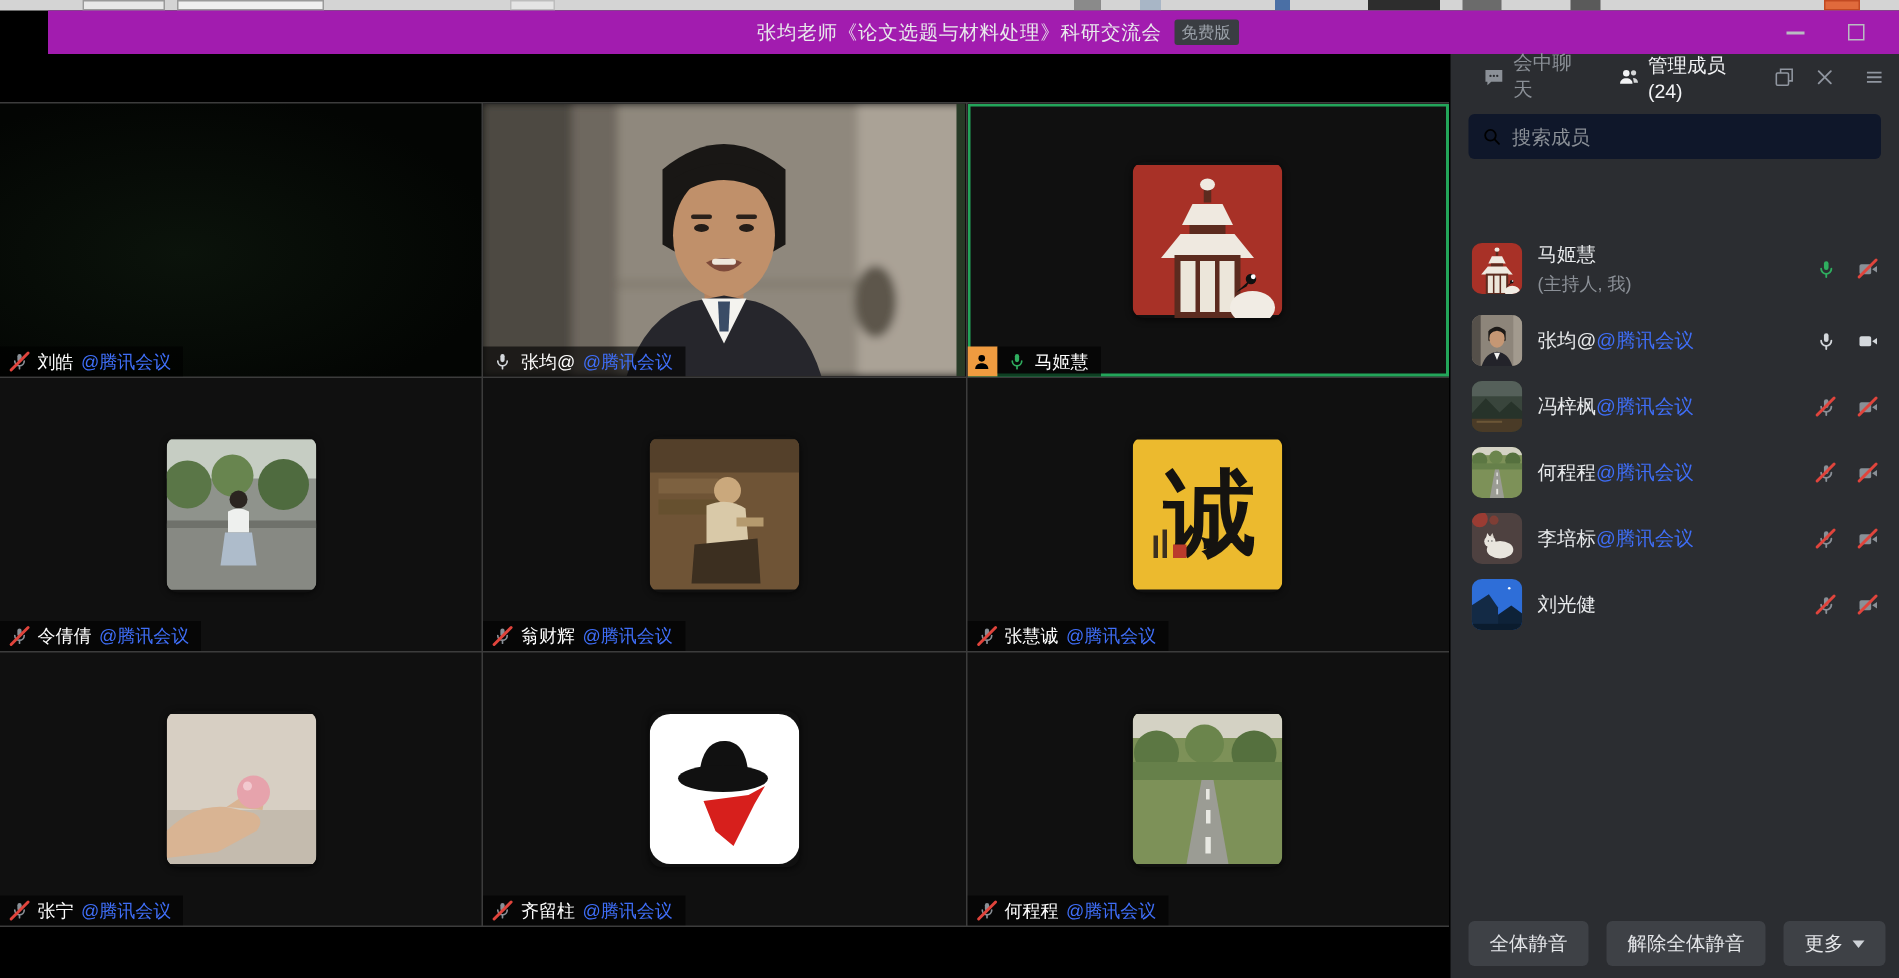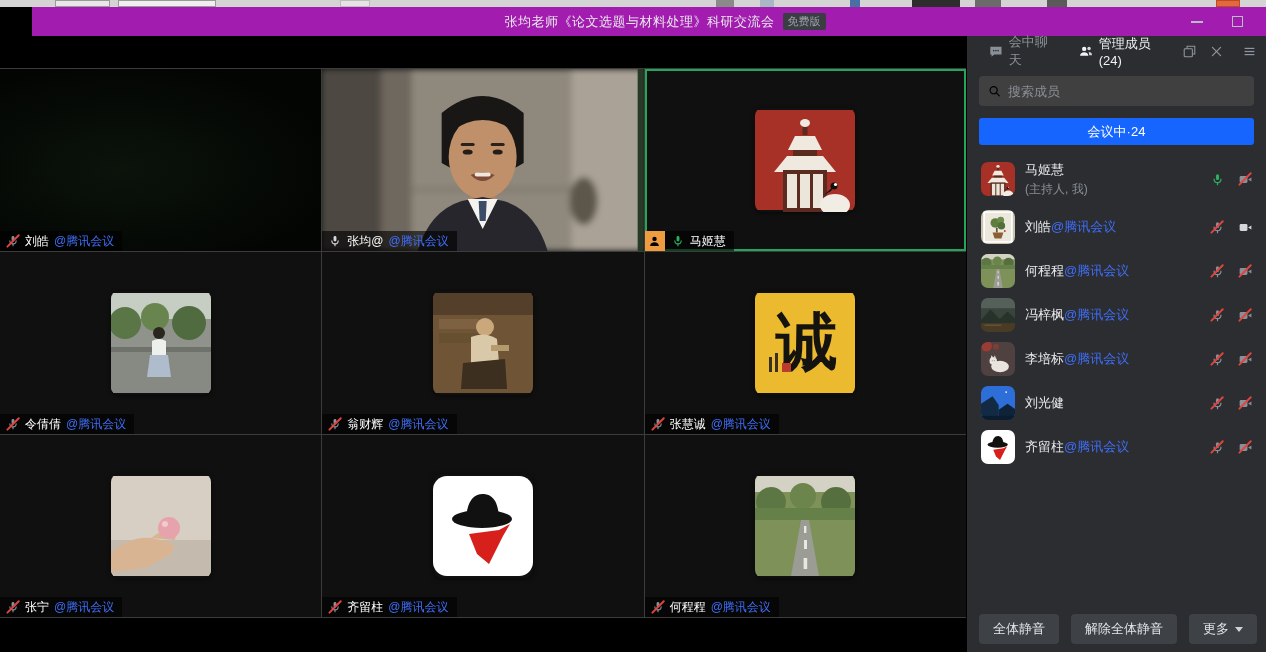--- a/index.html
+++ b/index.html
@@ -62,21 +62,21 @@
   .panel { width:299px; height:616px; background:#2b2d31; display:flex; flex-direction:column; }
   .p-header { height:30px; display:flex; padding:0 10px 0 14px; gap:6px; }
   .p-tab { display:flex; align-items:center; gap:6px; font-size:13px; cursor:pointer; padding:0 8px; height:100%; }
   .p-tab.inactive { color:#8b9097; }
   .p-tab.active { color:#f2f3f5; }
   .p-tab svg { width:15px; height:15px; }
   .p-head-right { margin-left:auto; display:flex; align-items:center; gap:13px; color:#9096a0; }
   .ph-ic { width:14px; height:14px; cursor:pointer; display:flex; align-items:center; justify-content:center; }
   .ph-ic svg { width:13px; height:13px; }
 
-  .search-wrap { margin:10px 12px 10px; height:30px; background:#404040; border-radius:4px;
+  .search-wrap { margin:10px 12px 10px; height:30px; background:#0f172a; border-radius:4px;
     display:flex; align-items:center; padding:0 9px; gap:7px; }
   .search-wrap svg { width:14px; height:14px; stroke:#8b9097; }
   .search-input { background:transparent; border:none; outline:none; color:#d6d9dd; font-size:13px; width:100%;
     font-family:inherit; }
   .search-input::placeholder { color:#8b9097; }
 
   .seg { margin:2px 12px 4px; height:27px; display:flex; border-radius:3px; overflow:hidden; }
   .seg-item { flex:1; display:flex; align-items:center; justify-content:center; font-size:13px; cursor:pointer; }
   .seg-active { background:#1765ff; color:#fff; }
   .seg-idle { background:#f5f6f7; color:#2b2d31; }
@@ -545,21 +545,20 @@
       </div>
 
       <div class="search-wrap">
         <svg>
             <use href="#i-search"></use>
           </svg>
         <input class="search-input" type="text" placeholder="搜索成员" style="">
       </div>
 
       <div class="seg">
-        <div class="seg-item seg-active">会议中·24</div>
       </div>
 
       <div class="mlist">
 
         <div class="mrow tall">
           <span class="mav">
               <svg>
                 <use href="#av-pagoda"></use>
               </svg>
             </span>
@@ -572,46 +571,68 @@
                 <use href="#i-mic"></use>
               </svg>
             </span>
           <span class="icn" data-state="off">
               <svg>
                 <use href="#i-cam"></use>
               </svg>
             </span>
         </div>
 
-
         <div class="mrow">
           <span class="mav">
               <svg>
-                <use href="#av-plant"></use>
+                <use href="#av-man"></use>
               </svg>
             </span>
           <div class="mtext">
-            <div class="mname"><span>刘皓</span><span class="suffix">@腾讯会议</span></div>
-
-          </div>
-          <span class="icn" data-state="muted">
+            <div class="mname"><span>张均@</span><span class="suffix">@腾讯会议</span></div>
+
+          </div>
+          <span class="icn" data-state="on">
               <svg>
                 <use href="#i-mic"></use>
               </svg>
             </span>
           <span class="icn" data-state="on">
               <svg>
                 <use href="#i-cam"></use>
               </svg>
             </span>
         </div>
+
 
         <div class="mrow">
           <span class="mav">
               <svg>
+                <use href="#av-landscape"></use>
+              </svg>
+            </span>
+          <div class="mtext">
+            <div class="mname"><span>冯梓枫</span><span class="suffix">@腾讯会议</span></div>
+
+          </div>
+          <span class="icn" data-state="muted">
+              <svg>
+                <use href="#i-mic"></use>
+              </svg>
+            </span>
+          <span class="icn" data-state="off">
+              <svg>
+                <use href="#i-cam"></use>
+              </svg>
+            </span>
+        </div>
+
+        <div class="mrow">
+          <span class="mav">
+              <svg>
                 <use href="#av-road"></use>
               </svg>
             </span>
           <div class="mtext">
             <div class="mname"><span>何程程</span><span class="suffix">@腾讯会议</span></div>
 
           </div>
           <span class="icn" data-state="muted">
               <svg>
                 <use href="#i-mic"></use>
@@ -620,106 +641,63 @@
           <span class="icn" data-state="off">
               <svg>
                 <use href="#i-cam"></use>
               </svg>
             </span>
         </div>
 
         <div class="mrow">
           <span class="mav">
               <svg>
-                <use href="#av-landscape"></use>
+                <use href="#av-cat"></use>
               </svg>
             </span>
           <div class="mtext">
-            <div class="mname"><span>冯梓枫</span><span class="suffix">@腾讯会议</span></div>
+            <div class="mname"><span>李培标</span><span class="suffix">@腾讯会议</span></div>
 
           </div>
           <span class="icn" data-state="muted">
               <svg>
                 <use href="#i-mic"></use>
               </svg>
             </span>
           <span class="icn" data-state="off">
               <svg>
                 <use href="#i-cam"></use>
               </svg>
             </span>
         </div>
+
 
         <div class="mrow">
           <span class="mav">
               <svg>
-                <use href="#av-cat"></use>
-              </svg>
-            </span>
-          <div class="mtext">
-            <div class="mname"><span>李培标</span><span class="suffix">@腾讯会议</span></div>
-
-          </div>
-          <span class="icn" data-state="muted">
-              <svg>
-                <use href="#i-mic"></use>
-              </svg>
-            </span>
-          <span class="icn" data-state="off">
-              <svg>
-                <use href="#i-cam"></use>
-              </svg>
-            </span>
-        </div>
-
-
-        <div class="mrow">
-          <span class="mav">
-              <svg>
                 <use href="#av-night"></use>
               </svg>
             </span>
           <div class="mtext">
             <div class="mname"><span>刘光健</span><span class="suffix"></span></div>
 
           </div>
           <span class="icn" data-state="muted">
               <svg>
                 <use href="#i-mic"></use>
               </svg>
             </span>
           <span class="icn" data-state="off">
               <svg>
                 <use href="#i-cam"></use>
               </svg>
             </span>
         </div>
 
 
-        <div class="mrow">
-          <span class="mav">
-              <svg>
-                <use href="#av-hat"></use>
-              </svg>
-            </span>
-          <div class="mtext">
-            <div class="mname"><span>齐留柱</span><span class="suffix">@腾讯会议</span></div>
-
-          </div>
-          <span class="icn" data-state="muted">
-              <svg>
-                <use href="#i-mic"></use>
-              </svg>
-            </span>
-          <span class="icn" data-state="off">
-              <svg>
-                <use href="#i-cam"></use>
-              </svg>
-            </span>
-        </div>
 
       </div>
 
       <div class="p-footer">
         <button class="p-btn grow">全体静音</button>
         <button class="p-btn grow">解除全体静音</button>
         <button class="p-btn grow">
           <span>更多</span>
           <span class="caret"></span>
         </button>

